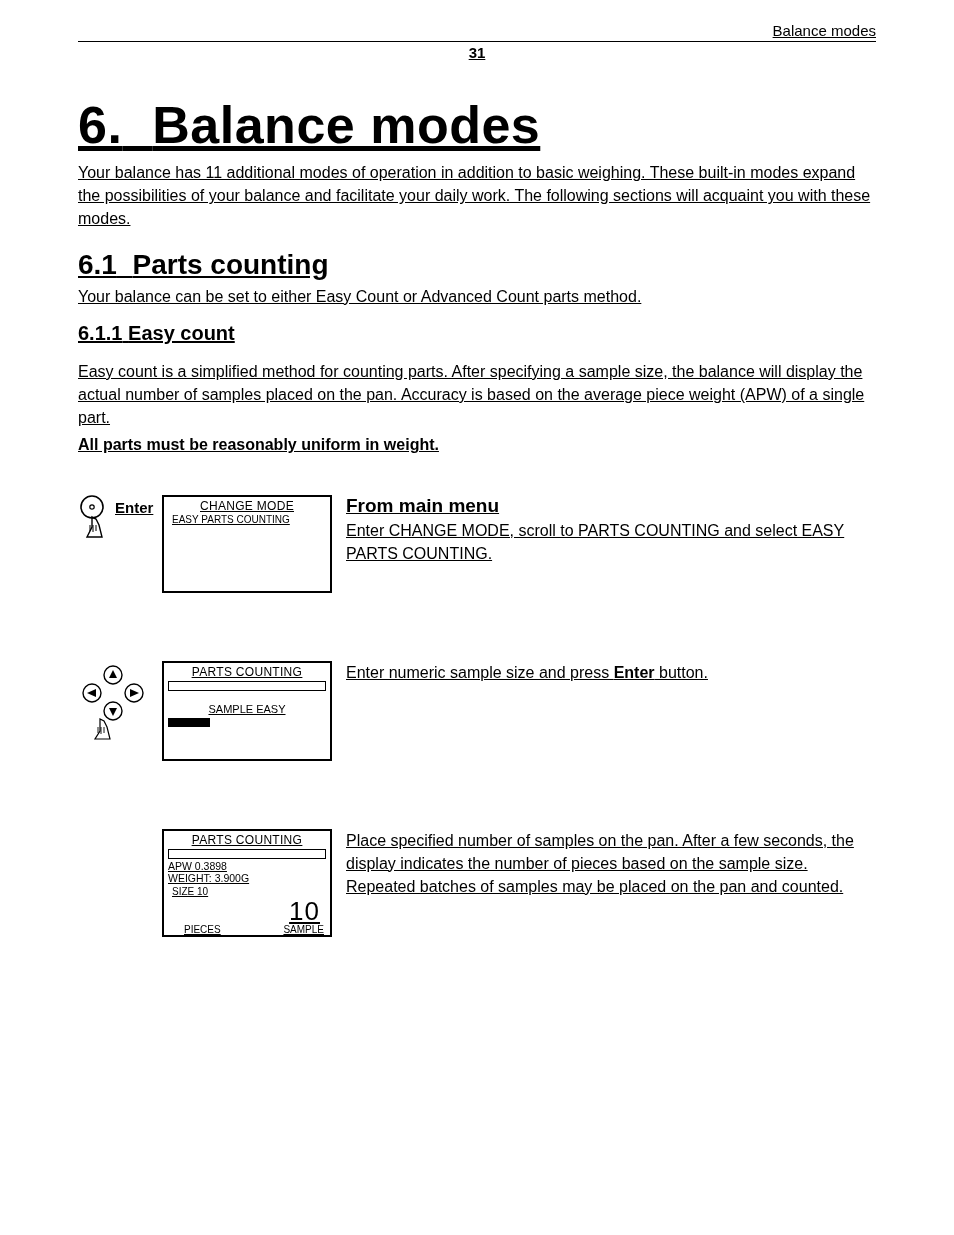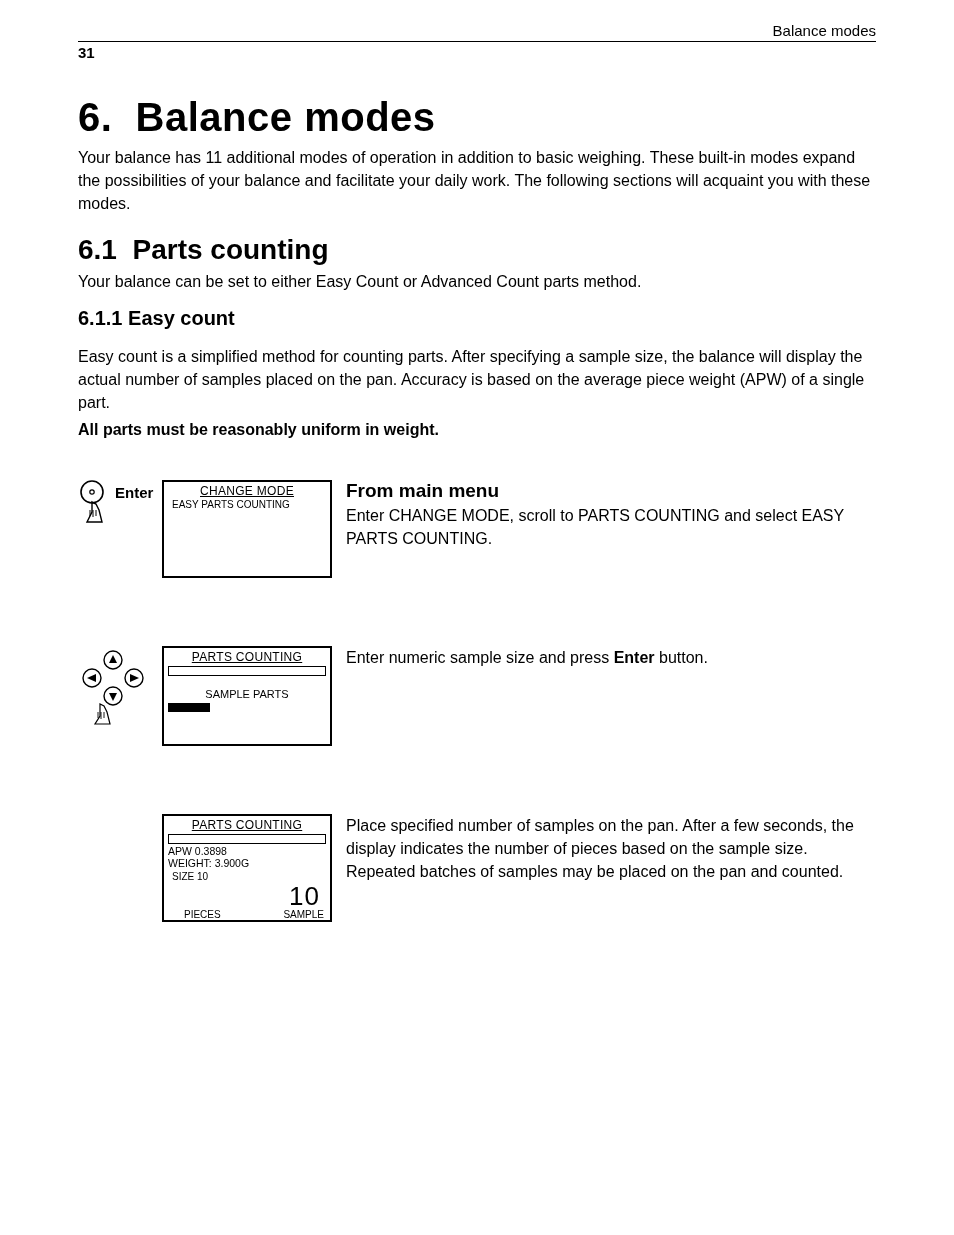--- a/index.html
+++ b/index.html
@@ -8,42 +8,43 @@
     background: #fff;
     color: #000;
     font-family: "Helvetica Neue", Helvetica, Arial, sans-serif;
   }
   .page {
     width: 954px;
     height: 1051px;
     box-sizing: border-box;
     padding: 22px 78px 0 78px;
     position: relative;
+    text-decoration: underline;
   }
   .header-row {
     display: flex;
     justify-content: flex-end;
     font-size: 15px;
     padding-bottom: 2px;
   }
   .header-rule {
     border-bottom: 1px solid #000;
     margin-bottom: 2px;
   }
   .page-num {
-    text-align: left;
+    text-align: center;
     font-weight: 700;
     font-size: 15px;
     margin-bottom: 34px;
   }
   h1.chapter {
     font-family: "Arial Narrow", Arial, sans-serif;
     font-stretch: condensed;
     font-weight: 700;
-    font-size: 40px;
+    font-size: 52px;
     margin: 0 0 6px 0;
     letter-spacing: 0.5px;
   }
   p.body {
     font-size: 16px;
     line-height: 1.45;
     margin: 0 0 18px 0;
   }
   h2.section {
     font-family: "Arial Narrow", Arial, sans-serif;
@@ -235,21 +236,21 @@
         <circle cx="35" cy="50" r="9" fill="none" stroke="#000" stroke-width="1.4"></circle>
         <polygon points="35,55 31,47 39,47" fill="#000"></polygon>
         <path d="M22 58 L22 70 L17 78 L32 78 L29 66 L26 60 Z" fill="none" stroke="#000" stroke-width="1.2"></path>
         <path d="M20 66 L20 72 M23 66 L23 73 M26 66 L26 72" stroke="#000" stroke-width="0.9"></path>
       </svg>
     </div>
     <div class="display-col">
       <div class="lcd h2">
         <div class="title">PARTS COUNTING</div>
         <div class="hollow-bar"></div>
-        <div class="label-center">SAMPLE PARTS</div>
+        <div class="label-center">SAMPLE EASY</div>
         <div class="solid-bar"></div>
       </div>
     </div>
     <div class="text-col">
       <p>
         <span>Enter numeric sample size and press </span><span class="bold">Enter</span><span> button.</span>
       </p>
     </div>
   </div>
 

